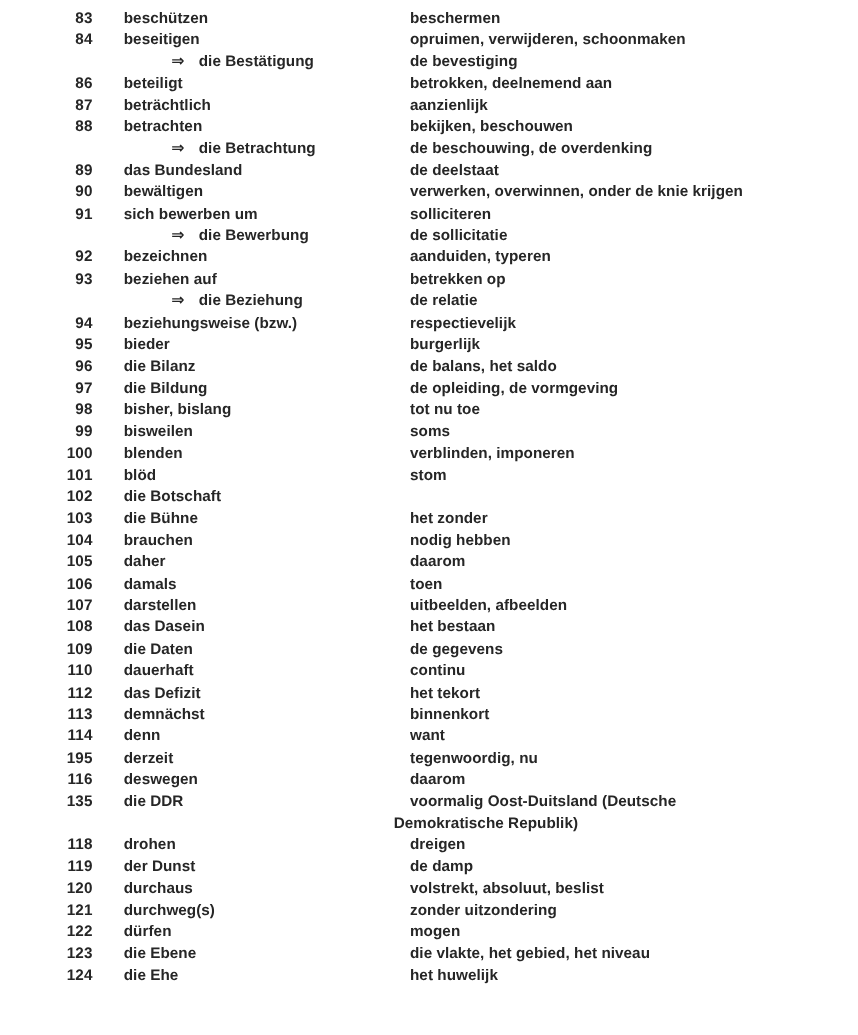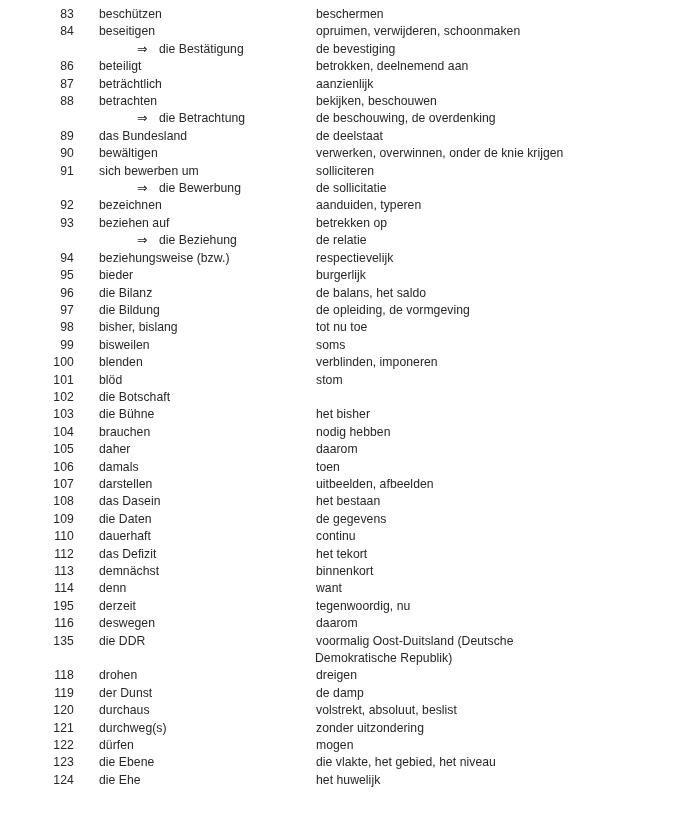--- a/index.html
+++ b/index.html
@@ -14,20 +14,21 @@
     font-family: "Liberation Sans", "DejaVu Sans", sans-serif;
     color: #262626;
     -webkit-font-smoothing: antialiased;
   }
   #vocab-page {
     position: relative;
     width: 686px;
     height: 828px;
     padding-top: 6px;
     box-sizing: border-box;
+    font-weight: bold;
   }
   .vocab-list {
     list-style: none;
     margin: 0;
     padding: 0;
   }
   .vocab-row {
     display: block;
     position: relative;
     height: 17.42px;
@@ -42,21 +43,21 @@
     text-align: right;
     letter-spacing: 0.1px;
   }
   .col-term {
     position: absolute;
     left: 99px;
     letter-spacing: 0.05px;
   }
   .col-trans {
     position: absolute;
-    left: 316px;
+    left: 328px;
     letter-spacing: 0.05px;
   }
   
   .vocab-row.sub .col-term {
     left: 137px;
   }
   .arrow-icon {
     display: inline-block;
     width: 22px;
     font-size: 12.6px;
@@ -180,21 +181,21 @@
         <span class="col-term">blöd</span>
         <span class="col-trans">stom</span>
       </li>
       <li class="vocab-row">
         <span class="col-num">102</span>
         <span class="col-term">die Botschaft</span>
       </li>
       <li class="vocab-row">
         <span class="col-num">103</span>
         <span class="col-term">die Bühne</span>
-        <span class="col-trans">het bisher</span>
+        <span class="col-trans">het zonder</span>
       </li>
       <li class="vocab-row">
         <span class="col-num">104</span>
         <span class="col-term">brauchen</span>
         <span class="col-trans">nodig hebben</span>
       </li>
       <li class="vocab-row">
         <span class="col-num">105</span>
         <span class="col-term">daher</span>
         <span class="col-trans">daarom</span>

